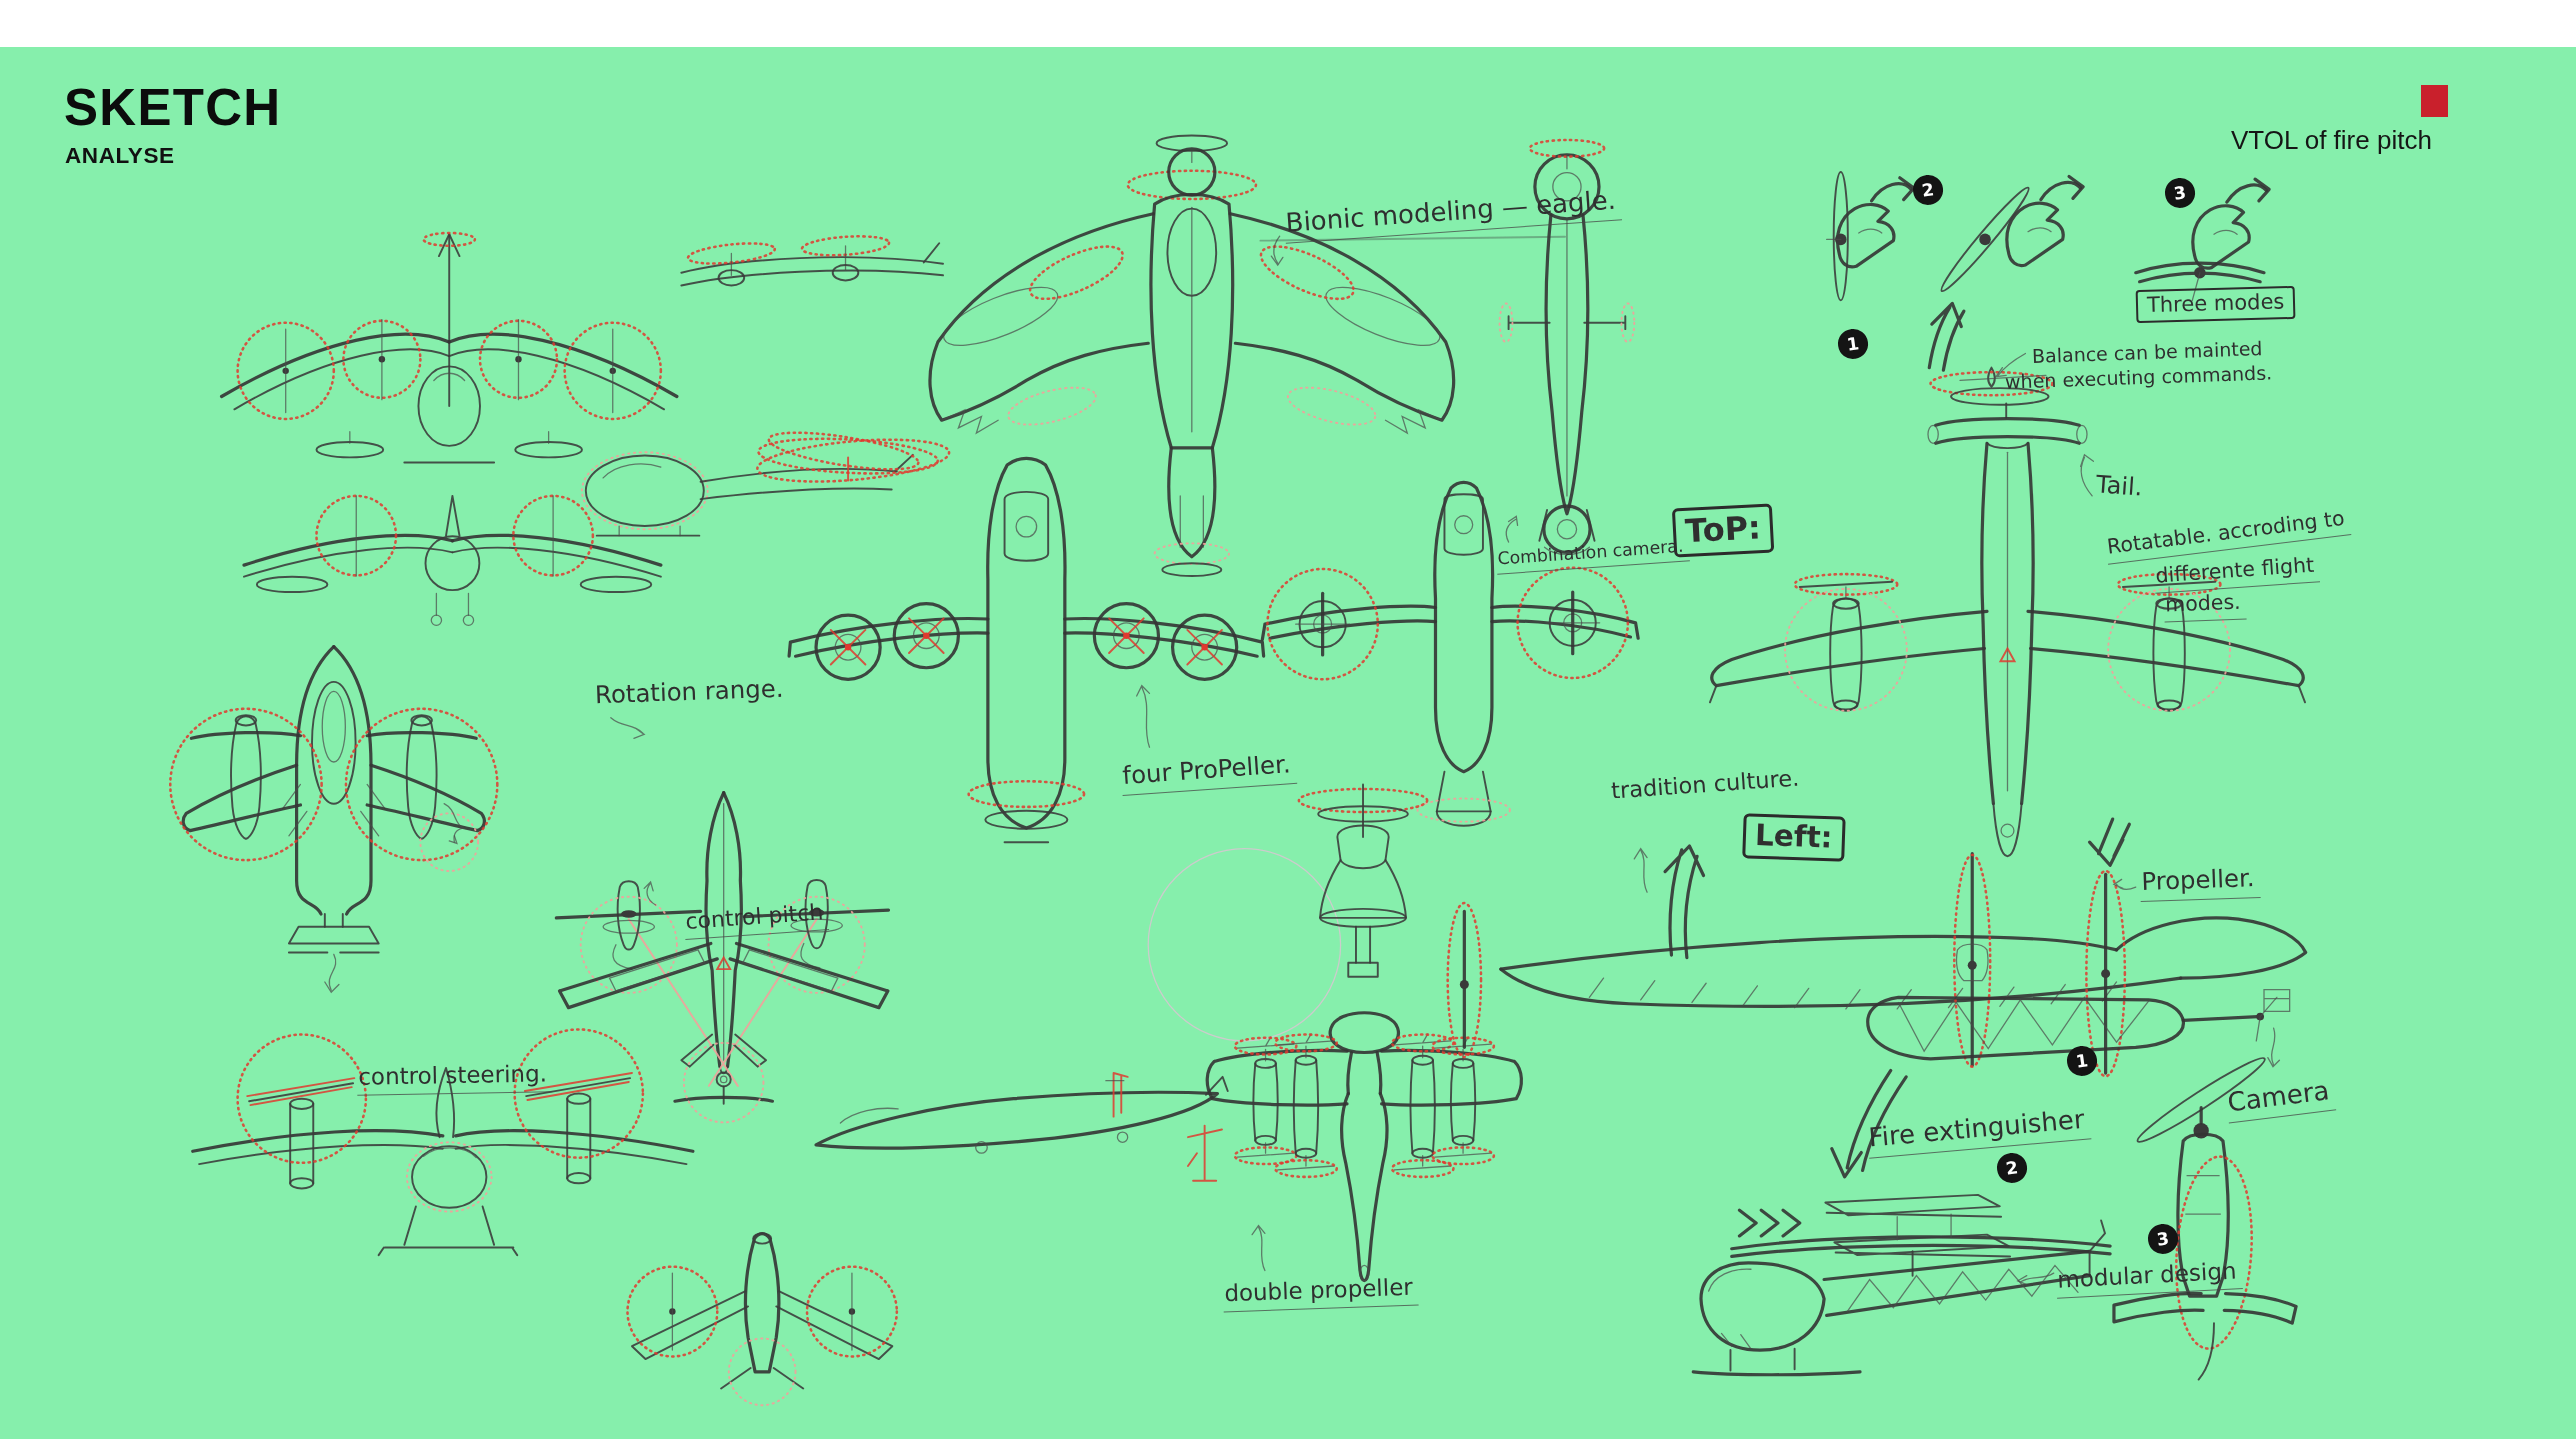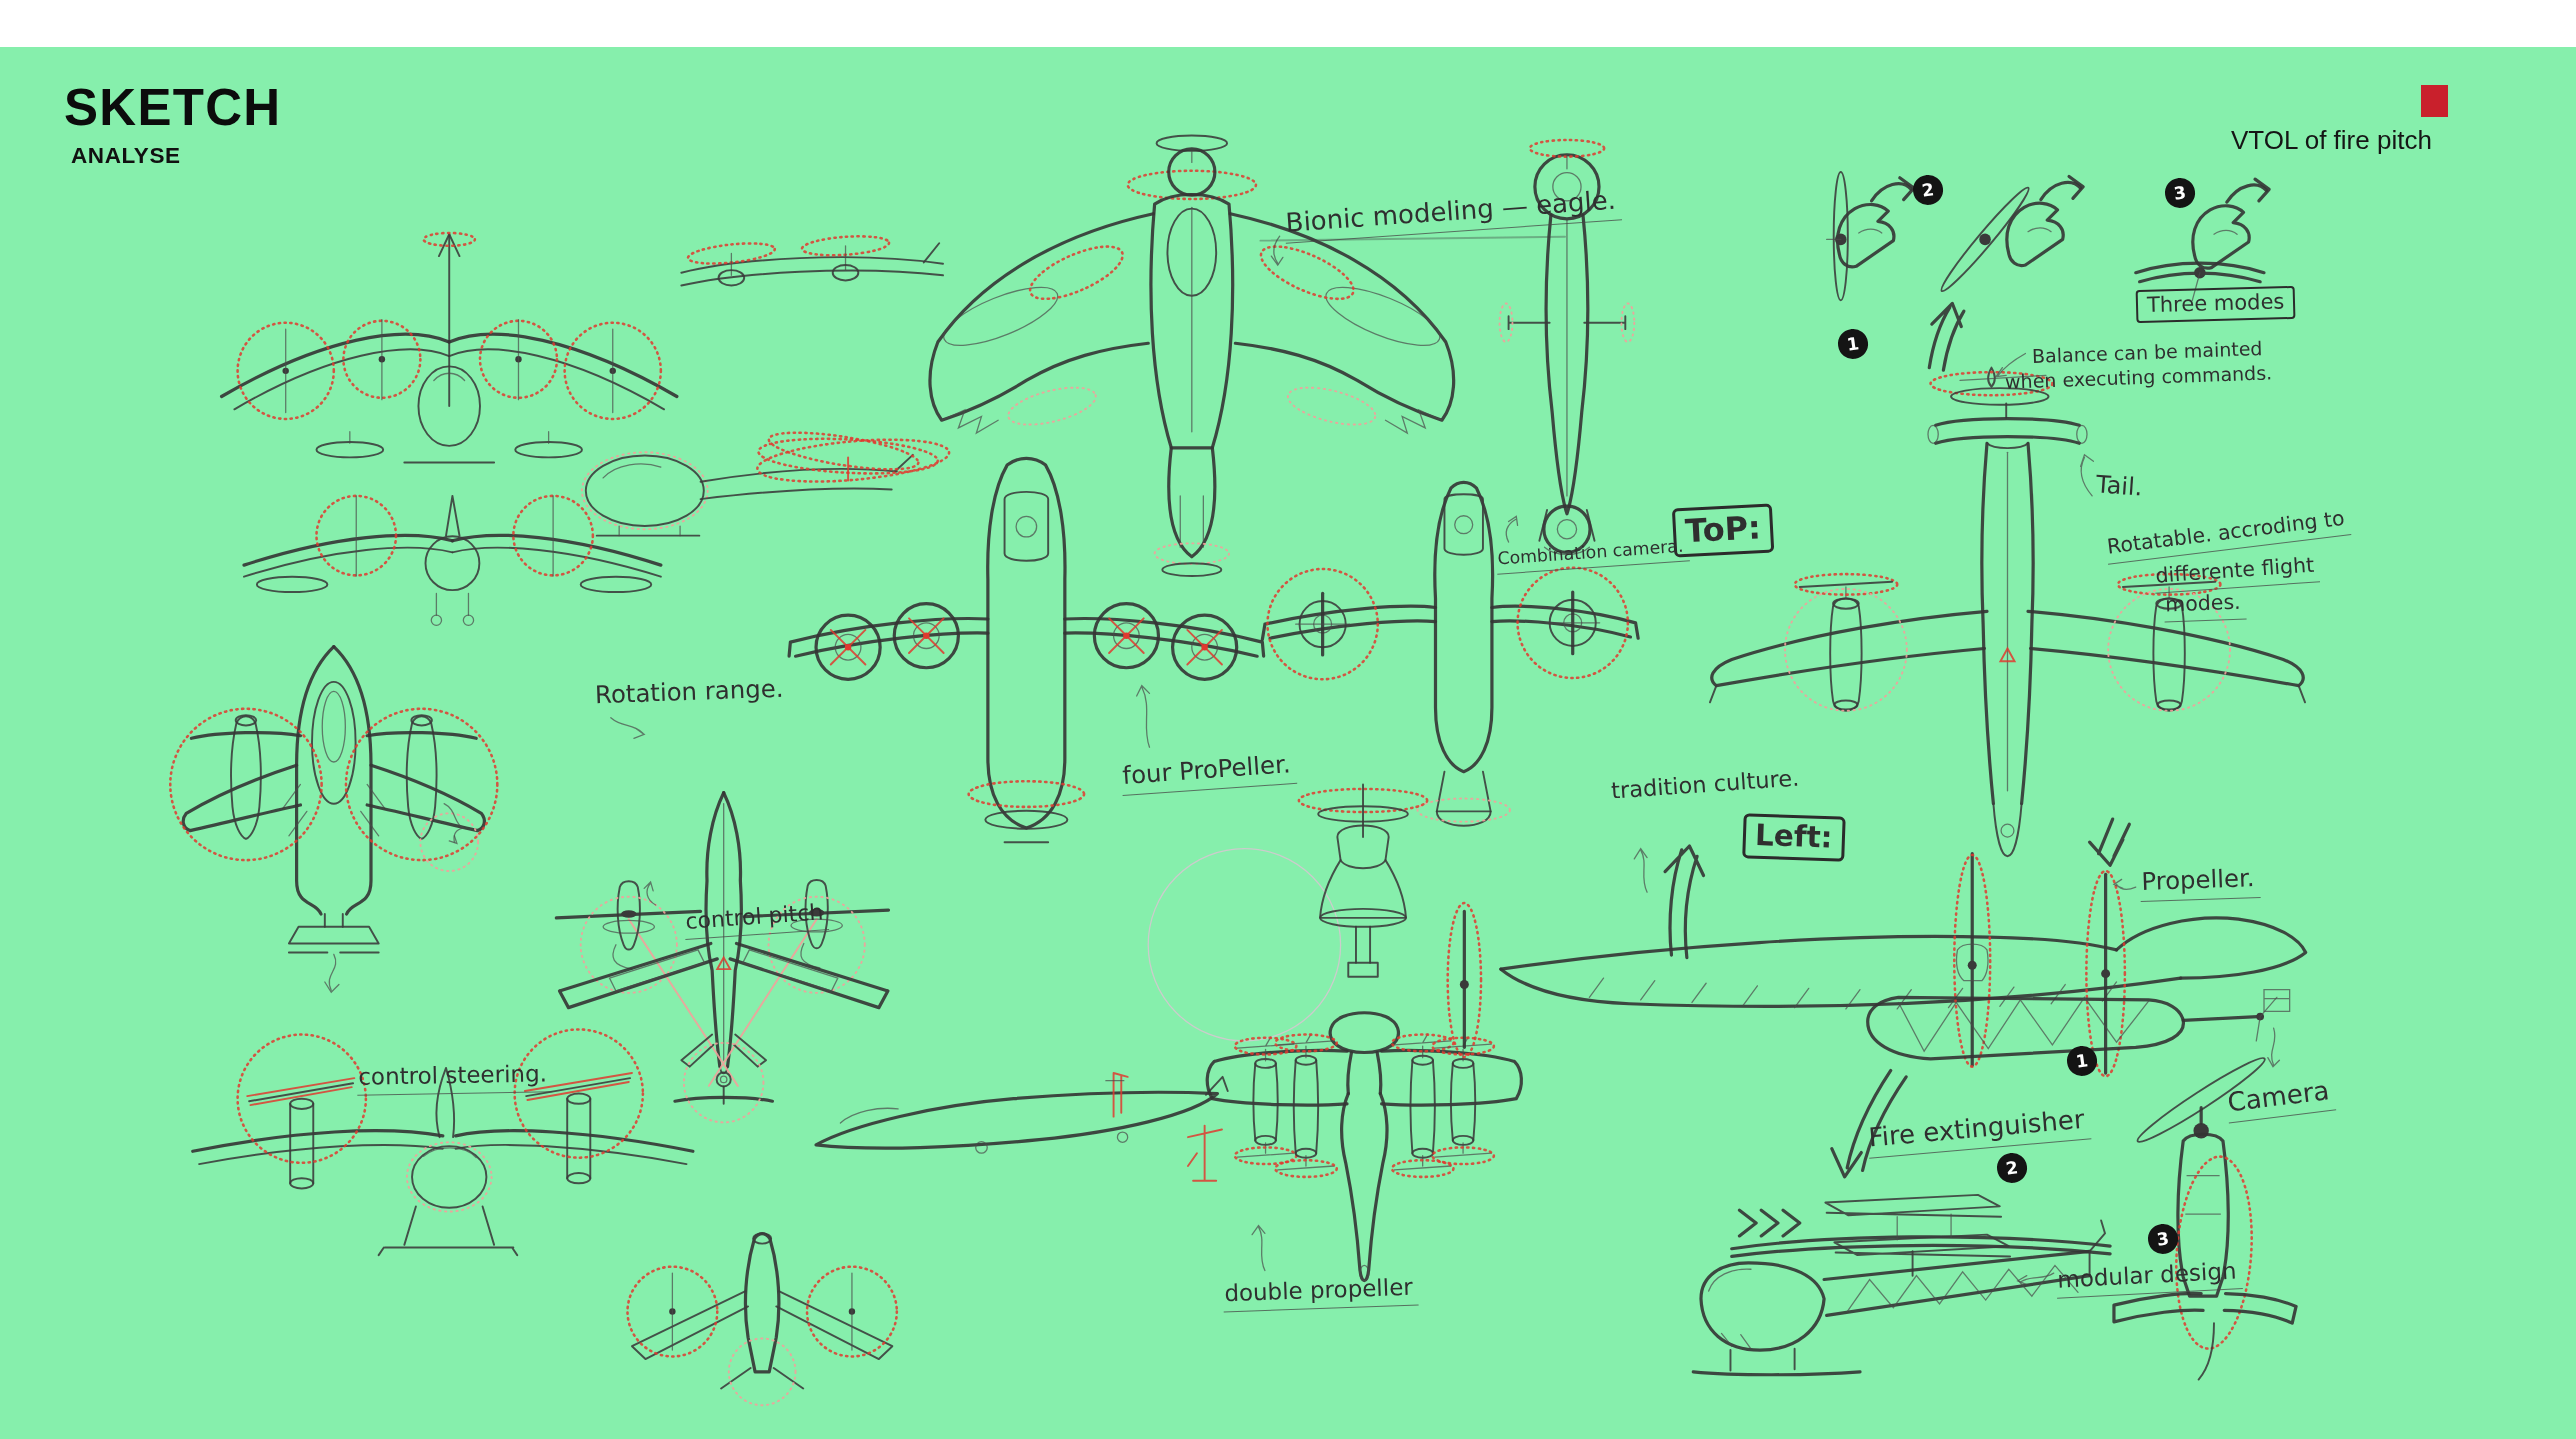--- a/index.html
+++ b/index.html
@@ -1,20 +1,20 @@
 <!DOCTYPE html>
 <html style="font-size:10.3px"><head>
 <meta charset="utf-8">
 <style>
   html,body{margin:0;padding:0;background:#ffffff;}
   .page{position:relative;width:2576px;height:1439px;background:#86efac;overflow:hidden;
         font-family:"Liberation Sans","DejaVu Sans",sans-serif;margin-top:47px;}
   
   .title{position:absolute;left:64px;top:31px;font-size:51px;font-weight:800;letter-spacing:1.3px;color:#0c0c0c;}
-  .subtitle{position:absolute;left:71px;top:96px;font-size:22.5px;font-weight:700;letter-spacing:0.6px;color:#111;}
+  .subtitle{position:absolute;left:65px;top:96px;font-size:22.5px;font-weight:700;letter-spacing:0.6px;color:#111;}
   .project{position:absolute;left:2231px;top:78px;width:205px;font-size:26px;font-weight:400;color:#151515;}
   .redsquare{position:absolute;left:2421px;top:38px;width:27px;height:32px;}
   
   .hand{position:absolute;font-family:"DejaVu Sans",sans-serif;color:#2f2f2f;white-space:nowrap;}
   .ul{border-bottom:1.9px solid rgba(70,70,70,.75);padding:0 5.1px 4.5px 1.3px;}
   .sketchbox{border:2.6px solid #2b2b2b;border-radius:3.8px;padding:1.3px 9px 3.8px 9px;}
   .thick{border-width:3.8px;border-radius:5.8px;font-weight:700;}
   .ann-bionic{left:1284px;top:149px;font-size:26px;transform:rotate(-4deg);}
   .ann-threemodes{left:2136px;top:244px;font-size:21px;transform:rotate(-1.5deg);}
   .ann-balance1{left:2032px;top:294px;font-size:19px;transform:rotate(-2deg);}

